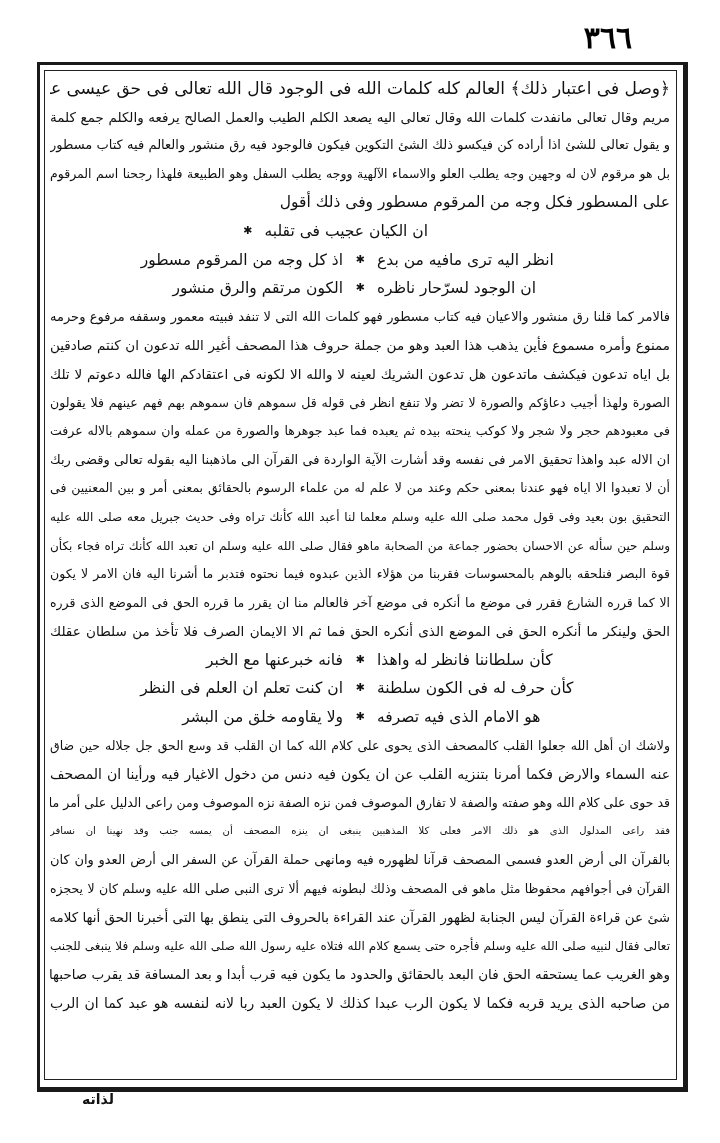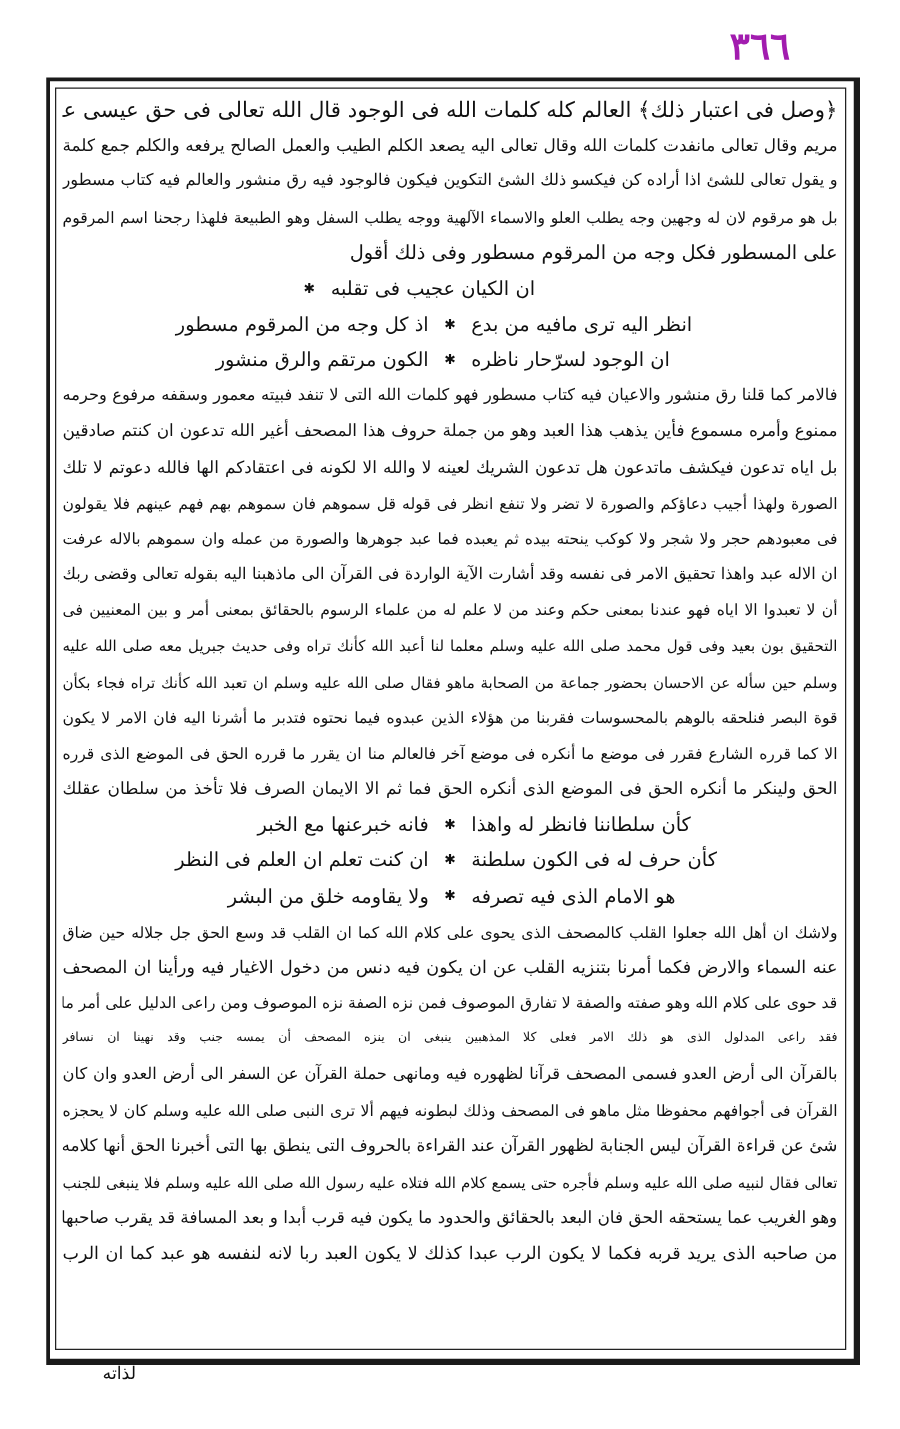--- a/index.html
+++ b/index.html
@@ -1,36 +1,36 @@
 <!DOCTYPE html>
 <html><head>
 <meta charset="utf-8">
 <style>
   html, body { margin: 0; padding: 0; background: #ffffff; }
   body { width: 720px; height: 1143px; position: relative; overflow: hidden;
          font-family: "DejaVu Sans", sans-serif; color: #111; }
   .page-number { position: absolute; top: 18px; left: 578px; width: 60px; text-align: center;
                  font-family: "DejaVu Serif", serif; font-weight: bold; font-size: 30px; line-height: 40px;
-                 color: #a21caf; letter-spacing: -1px; }
+                 color: #000000; letter-spacing: -1px; }
   .frame-outer { position: absolute; left: 37px; top: 62px; width: 643px; height: 1022px;
                  border-top: 3px solid #1a1a1a; border-left: 3px solid #1a1a1a;
                  border-right: 5px solid #1a1a1a; border-bottom: 5px solid #1a1a1a; box-sizing: content-box; }
   .frame-inner { position: absolute; left: 44px; top: 70px; width: 631px; height: 1008px;
                  border: 1px solid #222; }
   .text-block { position: absolute; left: 50px; top: 74px; width: 620px; direction: rtl; }
   .line { height: 28.6px; line-height: 28.6px; font-size: 15.5px; white-space: nowrap; overflow: hidden;
           text-align: justify; text-align-last: justify; font-family: "DejaVu Sans", sans-serif; }
   .line.last { text-align-last: right; }
   .verse { height: 28.6px; line-height: 28.6px; font-size: 15.5px; white-space: nowrap;
            display: flex; justify-content: center; gap: 10px; direction: rtl; }
   .verse .hemi { display: inline-block; }
   .verse .hemi.first { width: 215px; text-align: left; }
   .verse .hemi.second { width: 215px; text-align: right; }
   .verse .sep { display: inline-block; width: 14px; text-align: center; font-size: 11px; }
-  .catchword { position: absolute; left: 82px; top: 1091px; font-size: 14px; font-weight: normal;
+  .catchword { position: absolute; left: 82px; top: 1091px; font-size: 14px; font-weight: bold;
                direction: rtl; }
 </style>
 </head>
 <body>
 
 <div class="page-number">٣٦٦</div>
 
 <div class="frame-outer"></div>
 <div class="frame-inner"></div>
 

